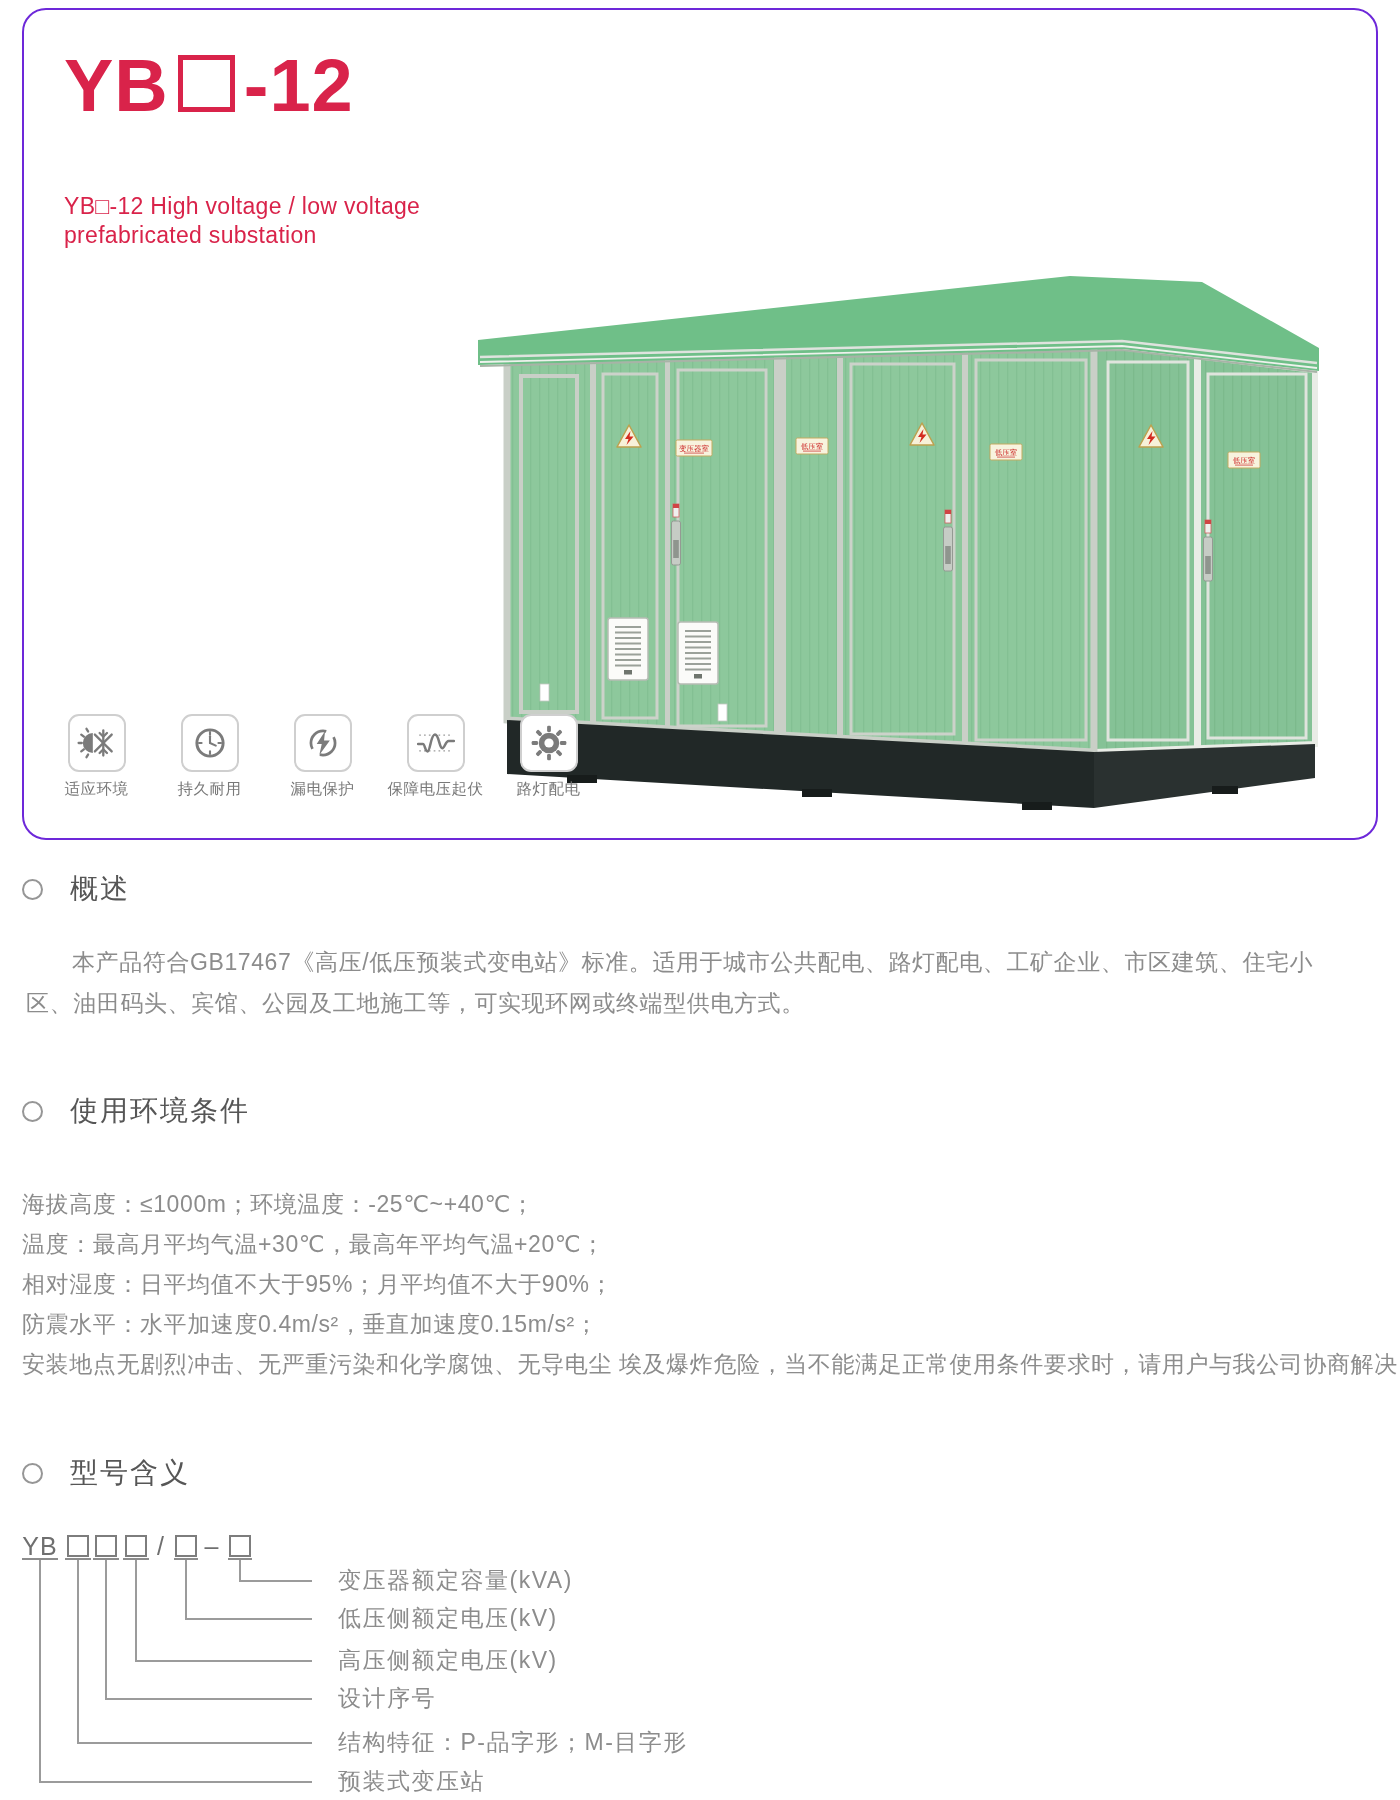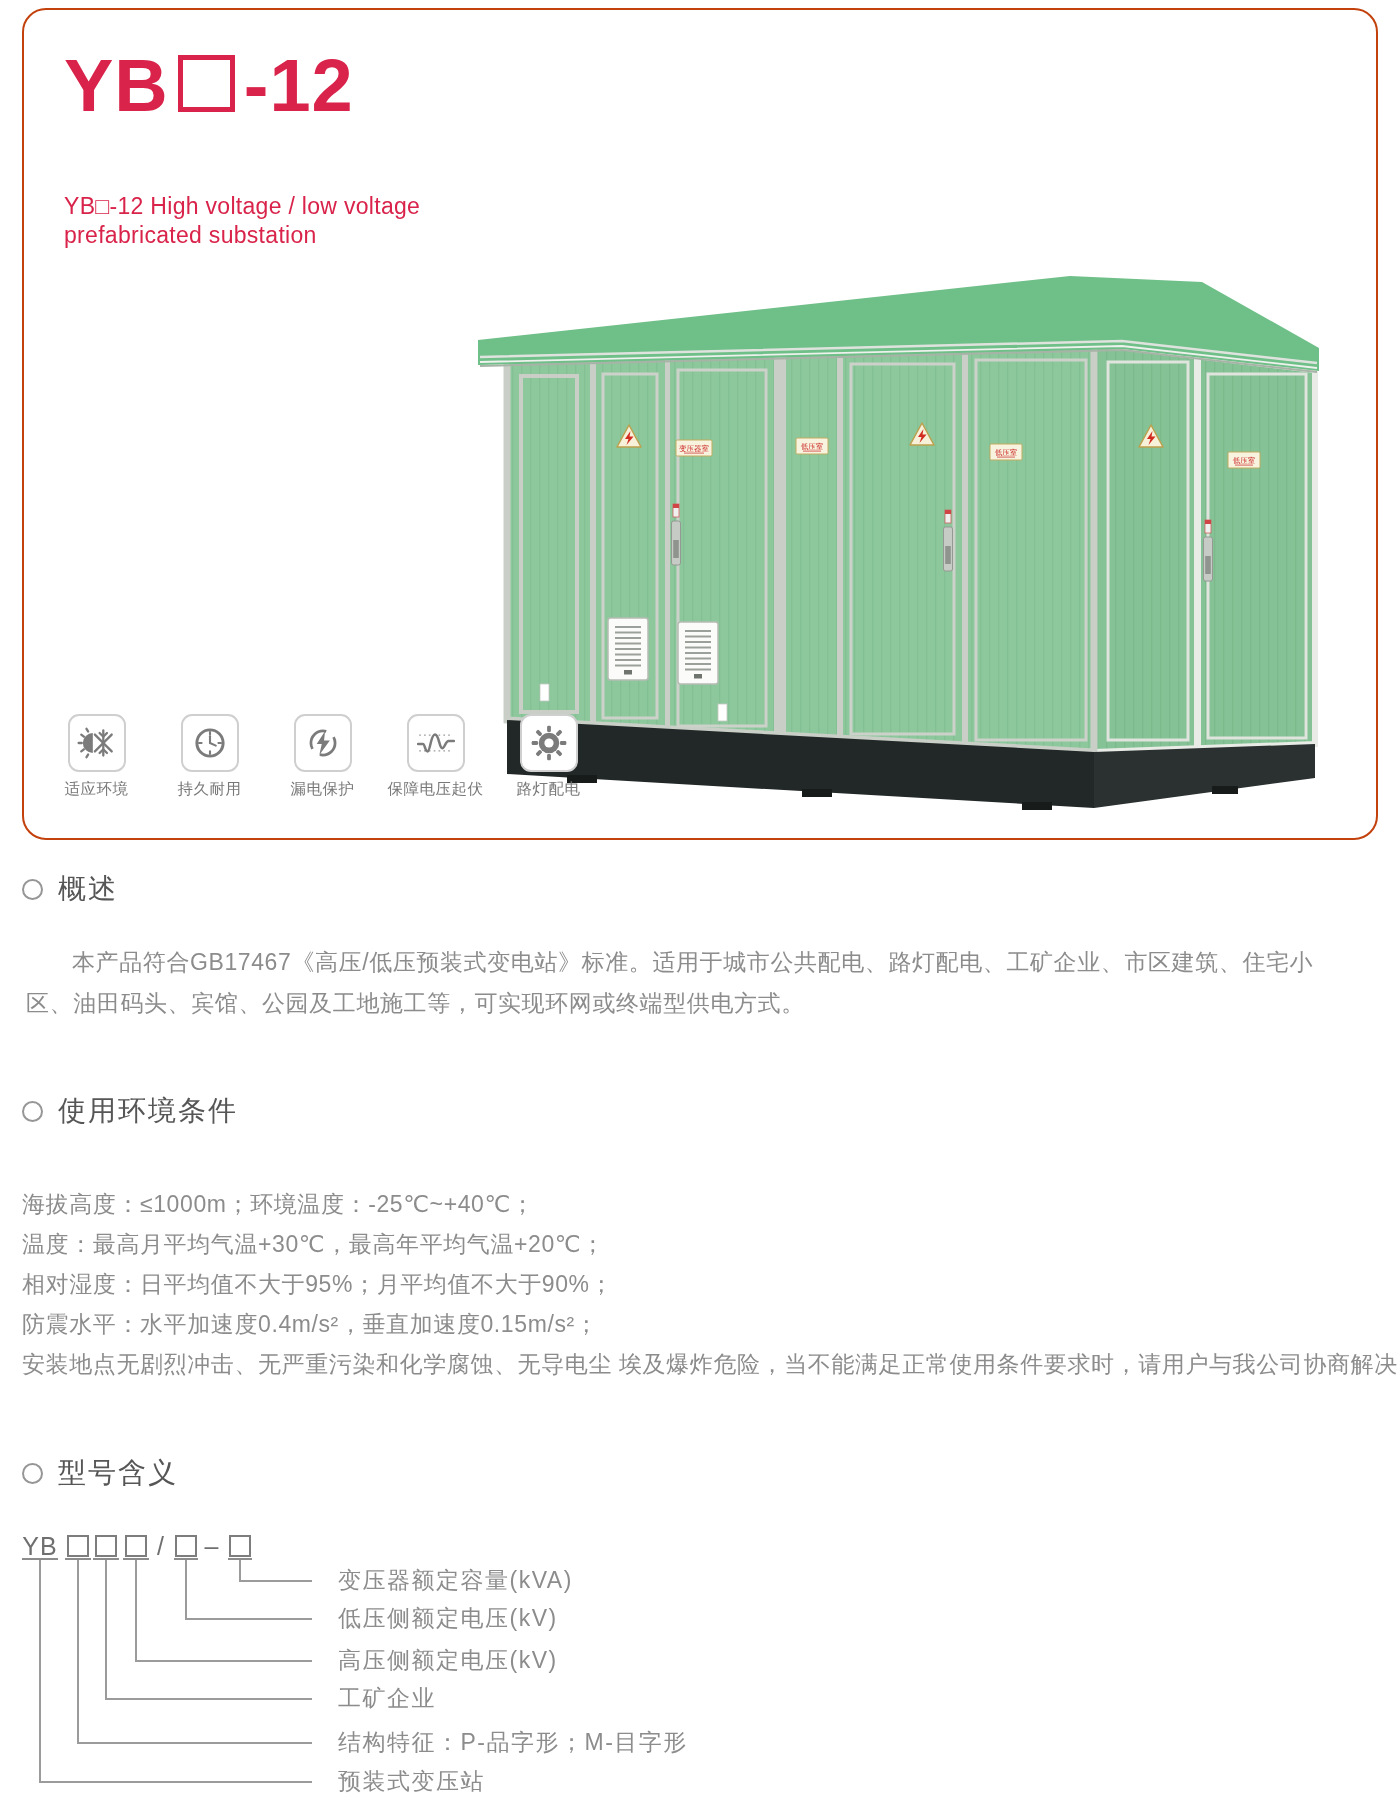--- a/index.html
+++ b/index.html
@@ -1,38 +1,38 @@
 <!DOCTYPE html>
 <html><head>
 <meta charset="utf-8">
 <style>
   html,body{margin:0;padding:0;background:#fff;}
   body{width:1400px;height:1800px;position:relative;overflow:hidden;
        font-family:"Liberation Sans","DejaVu Sans",sans-serif;color:#8a8a8a;}
   .card{position:absolute;left:22px;top:8px;width:1352px;height:828px;
-        border:2px solid #c2410c;border-radius:24px;background:#fff;}
+        border:2px solid #6d28d9;border-radius:24px;background:#fff;}
   .title{position:absolute;left:40px;top:36px;font-size:74px;font-weight:bold;
          letter-spacing:1px;color:#d9234a;line-height:80px;white-space:nowrap;}
   .title .sq{display:inline-block;width:47px;height:47px;border:5px solid currentColor;
          margin:0 9px;vertical-align:-1px;}
   .subtitle-cn{position:absolute;left:40px;top:136px;font-size:33px;font-weight:bold;
          letter-spacing:2px;color:#d9234a;white-space:nowrap;}
   .subtitle-en{position:absolute;left:40px;top:182px;font-size:23px;line-height:29px;
          color:#d9234a;letter-spacing:0.3px;}
   .illus{position:absolute;left:398px;top:242px;width:980px;height:560px;}
   .features{position:absolute;left:32px;top:704px;display:flex;gap:32px;}
   .feat{width:81px;display:flex;flex-direction:column;align-items:center;}
   .tile{width:54px;height:54px;border:2px solid #cfcfcf;border-radius:11px;
         display:flex;align-items:center;justify-content:center;background:#fff;}
   .feat-label{margin-top:7px;font-size:15.5px;color:#787878;white-space:nowrap;letter-spacing:0.5px;}
   .section{position:absolute;left:22px;width:1356px;}
   .sec-overview{top:872px;}
   .sec-env{top:1094px;}
   .sec-model{top:1456px;}
-  .sec-head{display:flex;align-items:center;gap:15px;height:34px;}
+  .sec-head{display:flex;align-items:center;gap:27px;height:34px;}
   .ring{width:17px;height:17px;border:2px solid #969696;border-radius:50%;flex:0 0 auto;}
   .sec-title{font-size:28px;color:#565656;letter-spacing:2px;font-weight:500;}
   .overview-body{margin:36px 0 0 4px;width:1324px;font-size:23px;line-height:41px;
         color:#8c8c8c;text-indent:2em;letter-spacing:0.6px;}
   .env-lines{margin-top:56px;}
   .env-line{font-size:23px;line-height:40px;color:#8c8c8c;letter-spacing:0.6px;white-space:nowrap;}
   .diagram{position:relative;margin-top:44px;height:268px;}
   .mi{position:absolute;top:0;height:24px;border-bottom:2px solid #8c8c8c;
       display:flex;align-items:flex-end;justify-content:center;}
   .mi.noline{border-bottom:none;align-items:center;}
@@ -290,17 +290,17 @@
     <div class="conn" style="left:217px;width:71px;height:20px;"></div>
     <div class="conn" style="left:163px;width:125px;height:58px;"></div>
     <div class="conn" style="left:113px;width:175px;height:100px;"></div>
     <div class="conn" style="left:83px;width:205px;height:138px;"></div>
     <div class="conn" style="left:55px;width:233px;height:182px;"></div>
     <div class="conn" style="left:17px;width:271px;height:221px;"></div>
 
     <div class="mlabel" style="top:31px;">变压器额定容量(kVA)</div>
     <div class="mlabel" style="top:69px;">低压侧额定电压(kV)</div>
     <div class="mlabel" style="top:111px;">高压侧额定电压(kV)</div>
-    <div class="mlabel" style="top:149px;">工矿企业</div>
+    <div class="mlabel" style="top:149px;">设计序号</div>
     <div class="mlabel" style="top:193px;">结构特征：P-品字形；M-目字形</div>
     <div class="mlabel" style="top:232px;">预装式变压站</div>
   </div>
 </div>
 
 </body></html>

